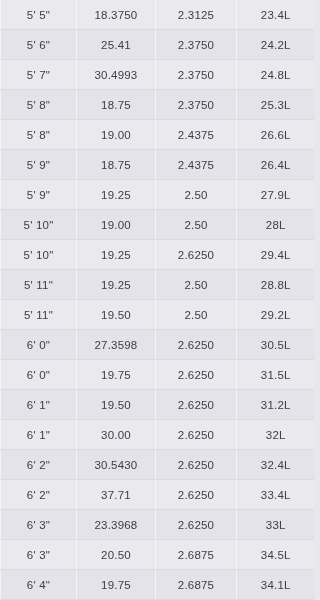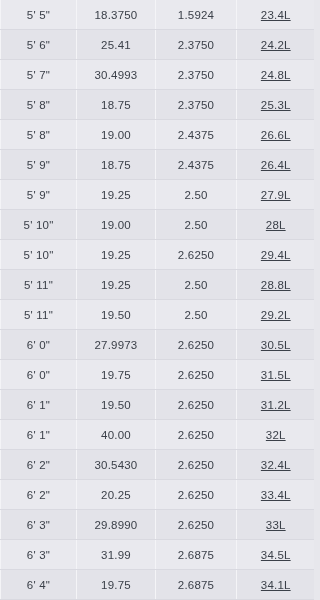--- a/index.html
+++ b/index.html
@@ -40,41 +40,40 @@
     color: #3b4049;
     letter-spacing: 0.2px;
     padding: 0;
     border-top: 1px solid #f2f2f5;
     border-bottom: 1px solid #d9d9e0;
     border-right: 1px solid #f4f4f7;
     white-space: nowrap;
   }
   #spec-table td.col-vol {
     border-right: none;
-    text-decoration: underline;
   }
   #spec-table td.col-height {
     border-left: 1px solid #f4f4f7;
   }
 </style>
 </head>
 <body>
 
 <table id="spec-table">
   <colgroup>
     <col class="c-height">
     <col class="c-len">
     <col class="c-width">
     <col class="c-vol">
   </colgroup>
   <tbody>
       <tr class="row-even">
         <td class="col-height">5' 5"</td>
         <td class="col-length">18.3750</td>
-        <td class="col-width">1.5924</td>
+        <td class="col-width">2.3125</td>
         <td class="col-vol">23.4L</td>
       </tr>
       <tr class="row-odd">
         <td class="col-height">5' 6"</td>
         <td class="col-length">25.41</td>
         <td class="col-width">2.3750</td>
         <td class="col-vol">24.2L</td>
       </tr>
       <tr class="row-even">
         <td class="col-height">5' 7"</td>
@@ -125,63 +124,63 @@
         <td class="col-vol">28.8L</td>
       </tr>
       <tr class="row-even">
         <td class="col-height">5' 11"</td>
         <td class="col-length">19.50</td>
         <td class="col-width">2.50</td>
         <td class="col-vol">29.2L</td>
       </tr>
       <tr class="row-odd">
         <td class="col-height">6' 0"</td>
-        <td class="col-length">27.9973</td>
+        <td class="col-length">27.3598</td>
         <td class="col-width">2.6250</td>
         <td class="col-vol">30.5L</td>
       </tr>
       <tr class="row-even">
         <td class="col-height">6' 0"</td>
         <td class="col-length">19.75</td>
         <td class="col-width">2.6250</td>
         <td class="col-vol">31.5L</td>
       </tr>
       <tr class="row-odd">
         <td class="col-height">6' 1"</td>
         <td class="col-length">19.50</td>
         <td class="col-width">2.6250</td>
         <td class="col-vol">31.2L</td>
       </tr>
       <tr class="row-even">
         <td class="col-height">6' 1"</td>
-        <td class="col-length">40.00</td>
+        <td class="col-length">30.00</td>
         <td class="col-width">2.6250</td>
         <td class="col-vol">32L</td>
       </tr>
       <tr class="row-odd">
         <td class="col-height">6' 2"</td>
         <td class="col-length">30.5430</td>
         <td class="col-width">2.6250</td>
         <td class="col-vol">32.4L</td>
       </tr>
       <tr class="row-even">
         <td class="col-height">6' 2"</td>
-        <td class="col-length">20.25</td>
+        <td class="col-length">37.71</td>
         <td class="col-width">2.6250</td>
         <td class="col-vol">33.4L</td>
       </tr>
       <tr class="row-odd">
         <td class="col-height">6' 3"</td>
-        <td class="col-length">29.8990</td>
+        <td class="col-length">23.3968</td>
         <td class="col-width">2.6250</td>
         <td class="col-vol">33L</td>
       </tr>
       <tr class="row-even">
         <td class="col-height">6' 3"</td>
-        <td class="col-length">31.99</td>
+        <td class="col-length">20.50</td>
         <td class="col-width">2.6875</td>
         <td class="col-vol">34.5L</td>
       </tr>
       <tr class="row-odd">
         <td class="col-height">6' 4"</td>
         <td class="col-length">19.75</td>
         <td class="col-width">2.6875</td>
         <td class="col-vol">34.1L</td>
       </tr>
       <tr class="row-even">

